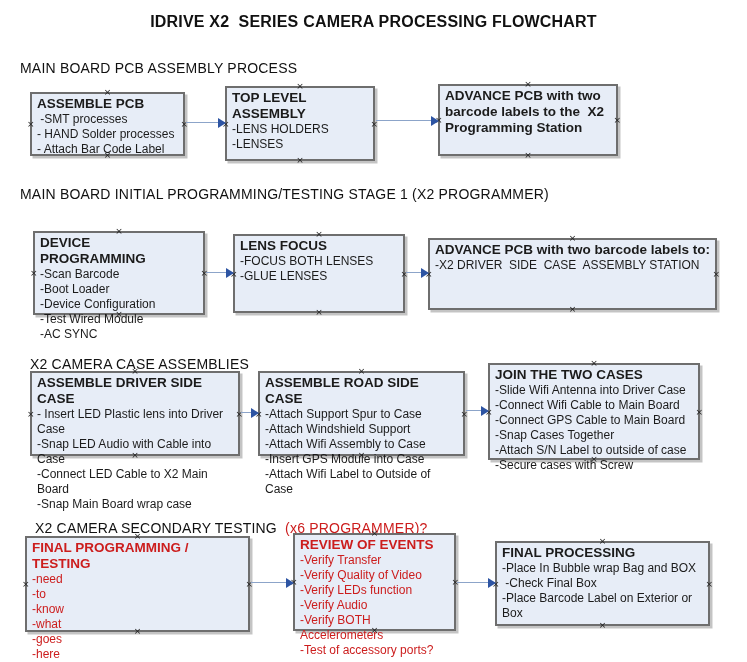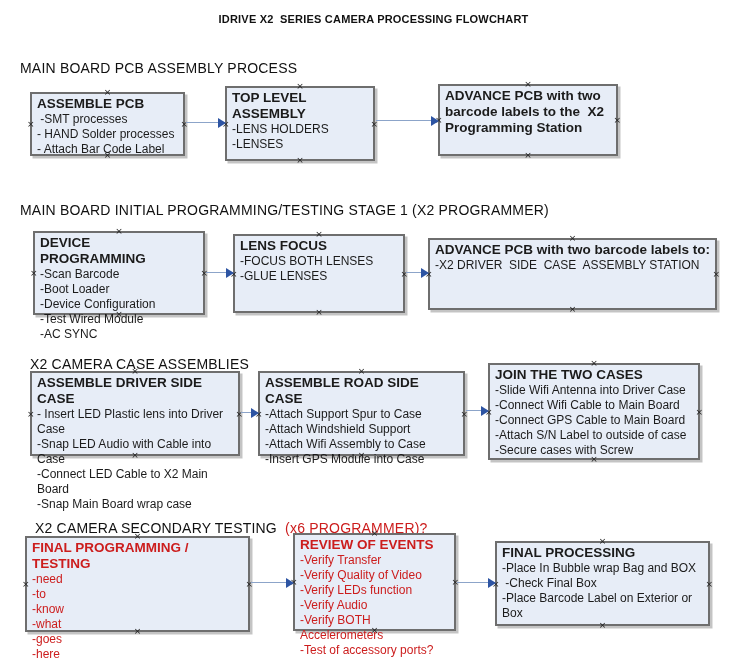--- a/index.html
+++ b/index.html
@@ -2,21 +2,21 @@
 <html><head>
 <meta charset="utf-8">
 <style>
   html,body{margin:0;padding:0;background:#ffffff;}
   #canvas{
     position:relative;width:747px;height:662px;background:#ffffff;overflow:hidden;
     font-family:"Liberation Sans",sans-serif;color:#1b1b1b;
   }
   .page-title{
     position:absolute;top:13px;left:0;width:747px;text-align:center;
-    font-size:11px;font-weight:bold;letter-spacing:.2px;white-space:pre;color:#111;
+    font-size:16px;font-weight:bold;letter-spacing:.2px;white-space:pre;color:#111;
   }
   .section-heading{
     position:absolute;font-size:14px;font-weight:normal;letter-spacing:.2px;white-space:pre;color:#111;
   }
   .section-heading .red-part{color:#cc1d1d;}
   .fbox{
     position:absolute;box-sizing:border-box;background:#e7edf7;
     border:2px solid #6e6e6e;box-shadow:2.5px 2.5px 0 rgba(125,125,125,.45);
     padding:2px 4px 2px 5px;overflow:visible;
   }
@@ -69,21 +69,21 @@
     </div>
 
   <div class="fbox" style="left:438px;top:84px;width:180px;height:72px;">
     <div class="fbox-title">ADVANCE PCB with two barcode labels to the  X2 Programming Station</div>
   <span class="cp cp-top">×</span>
       <span class="cp cp-bottom">×</span>
       <span class="cp cp-left">×</span>
       <span class="cp cp-right">×</span>
     </div>
 
-  <div class="section-heading" style="left:20px;top:202px;">MAIN BOARD INITIAL PROGRAMMING/TESTING STAGE 1 (X2 PROGRAMMER)</div>
+  <div class="section-heading" style="left:20px;top:186px;">MAIN BOARD INITIAL PROGRAMMING/TESTING STAGE 1 (X2 PROGRAMMER)</div>
 
   <div class="fbox" style="left:33px;top:231px;width:172px;height:84px;">
     <div class="fbox-title">DEVICE PROGRAMMING</div>
     <div class="fbox-item">-Scan Barcode</div>
     <div class="fbox-item">-Boot Loader</div>
     <div class="fbox-item">-Device Configuration</div>
     <div class="fbox-item">-Test Wired Module</div>
     <div class="fbox-item">-AC SYNC</div>
   <span class="cp cp-top">×</span>
       <span class="cp cp-bottom">×</span>
@@ -123,31 +123,33 @@
       <span class="cp cp-left">×</span>
       <span class="cp cp-right">×</span>
     </div>
 
   <div class="fbox" style="left:258px;top:371px;width:207px;height:85px;">
     <div class="fbox-title">ASSEMBLE ROAD SIDE CASE</div>
     <div class="fbox-item">-Attach Support Spur to Case</div>
     <div class="fbox-item">-Attach Windshield Support</div>
     <div class="fbox-item">-Attach Wifi Assembly to Case</div>
     <div class="fbox-item">-Insert GPS Module into Case</div>
+    <div class="fbox-item">-Attach Wifi Label to Outside of Case</div>
   <span class="cp cp-top">×</span>
       <span class="cp cp-bottom">×</span>
       <span class="cp cp-left">×</span>
       <span class="cp cp-right">×</span>
     </div>
 
   <div class="fbox" style="left:488px;top:363px;width:212px;height:97px;">
     <div class="fbox-title">JOIN THE TWO CASES</div>
     <div class="fbox-item">-Slide Wifi Antenna into Driver Case</div>
     <div class="fbox-item">-Connect Wifi Cable to Main Board</div>
     <div class="fbox-item">-Connect GPS Cable to Main Board</div>
+    <div class="fbox-item">-Snap Cases Together</div>
     <div class="fbox-item">-Attach S/N Label to outside of case</div>
     <div class="fbox-item">-Secure cases with Screw</div>
   <span class="cp cp-top">×</span>
       <span class="cp cp-bottom">×</span>
       <span class="cp cp-left">×</span>
       <span class="cp cp-right">×</span>
     </div>
 
   <div class="section-heading" style="left:35px;top:496px;margin-top:24px;"><span>X2 CAMERA SECONDARY TESTING</span><span class="red-part">  (x6 PROGRAMMER)?</span></div>
 

